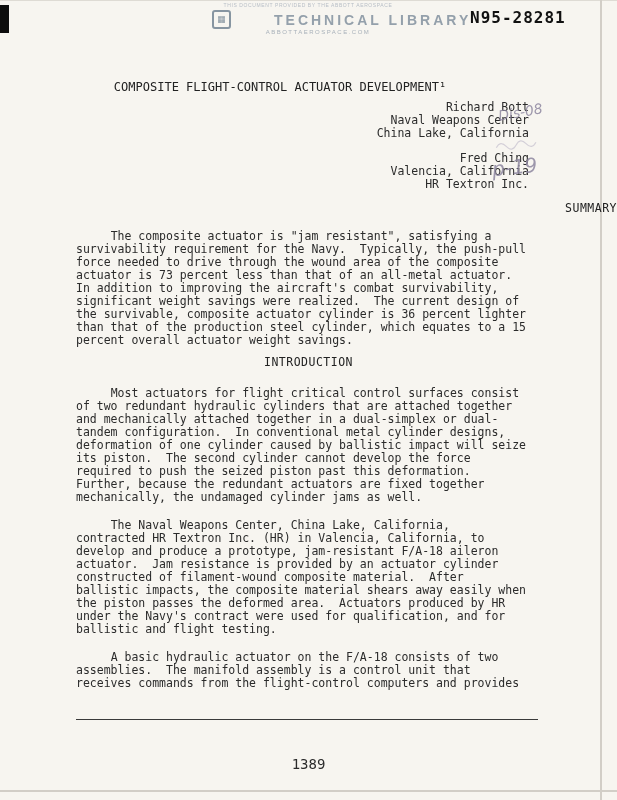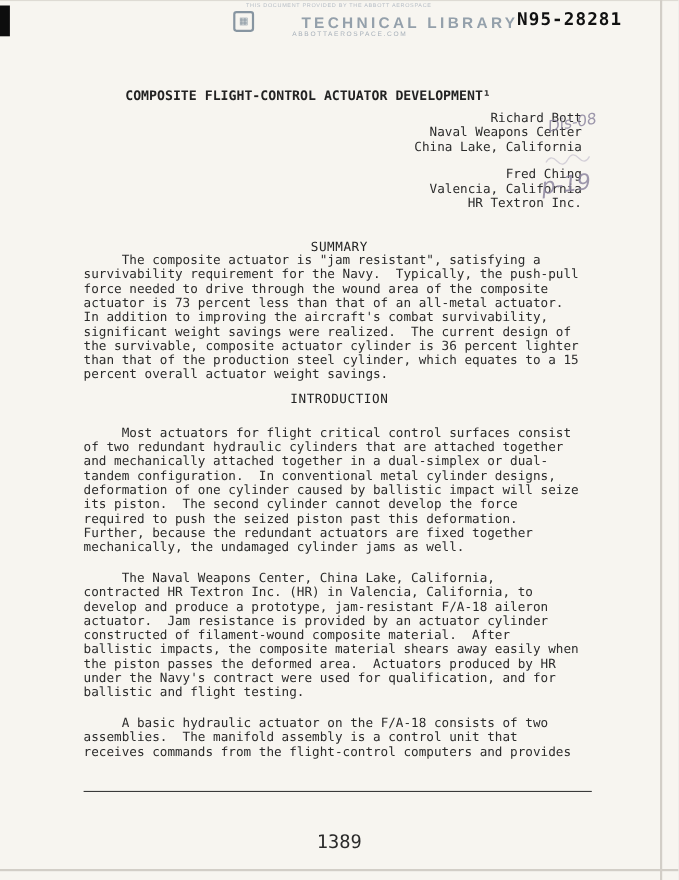--- a/index.html
+++ b/index.html
@@ -46,57 +46,57 @@
   }
 
   .report-number {
     position: absolute; left: 470px; top: 8px;
     font-size: 16px; font-weight: 700; letter-spacing: 1px;
     color: #111;
   }
 
   .doc-title {
     position: absolute; left: 0; top: 80px; width: 560px;
-    text-align: center; font-size: 12px; color: #222; font-weight: bold;
+    text-align: center; font-size: 12px; color: #222;
   }
   .author-block { position: absolute; left: 0; width: 529px; text-align: right; font-size: 11.5px; line-height: 13px; }
   .author-1 { top: 101px; }
   .author-2 { top: 152px; }
 
   .hand-note {
     position: absolute; color: #8e87a0; opacity: 0.85;
     font-family: "DejaVu Sans", sans-serif; font-style: italic;
   }
   .note-1 { left: 498px; top: 104px; font-size: 14px; transform: rotate(-10deg); }
   .note-2 { left: 492px; top: 155px; font-size: 20px; transform: rotate(-6deg); }
   .scribble { position: absolute; left: 495px; top: 138px; opacity: 0.55; transform: rotate(-8deg); }
 
   .section-heading {
     position: absolute; left: 0; width: 617px;
     text-align: center; font-size: 11.5px; color: #222; letter-spacing: 0.5px;
   }
-  .heading-summary { top: 217px; }
+  .heading-summary { top: 201px; text-align: right; }
   .heading-introduction { top: 355px; }
 
   .mono-block {
     position: absolute; left: 76px; width: 492px;
     white-space: pre-wrap;
     font-size: 11.5px; line-height: 13px; color: #2b2b2b;
   }
   .summary-body { top: 230px; }
   .intro-para-1 { top: 387px; }
   .intro-para-2 { top: 519px; }
   .intro-para-3 { top: 651px; }
 
   .footnote-rule { position: absolute; left: 76px; top: 719px; width: 462px; height: 1px; background: #3a3a3a; }
   .footnote { top: 724px; font-size: 11.5px; }
 
   .page-number {
     position: absolute; left: 0; top: 756px; width: 617px;
-    text-align: center; font-size: 17px;
+    text-align: center; font-size: 14px;
   }
 </style>
 </head>
 <body>
 
 <div class="page">
 
   <div class="edge-top"></div>
   <div class="edge-right"></div>
   <div class="edge-bottom"></div>

